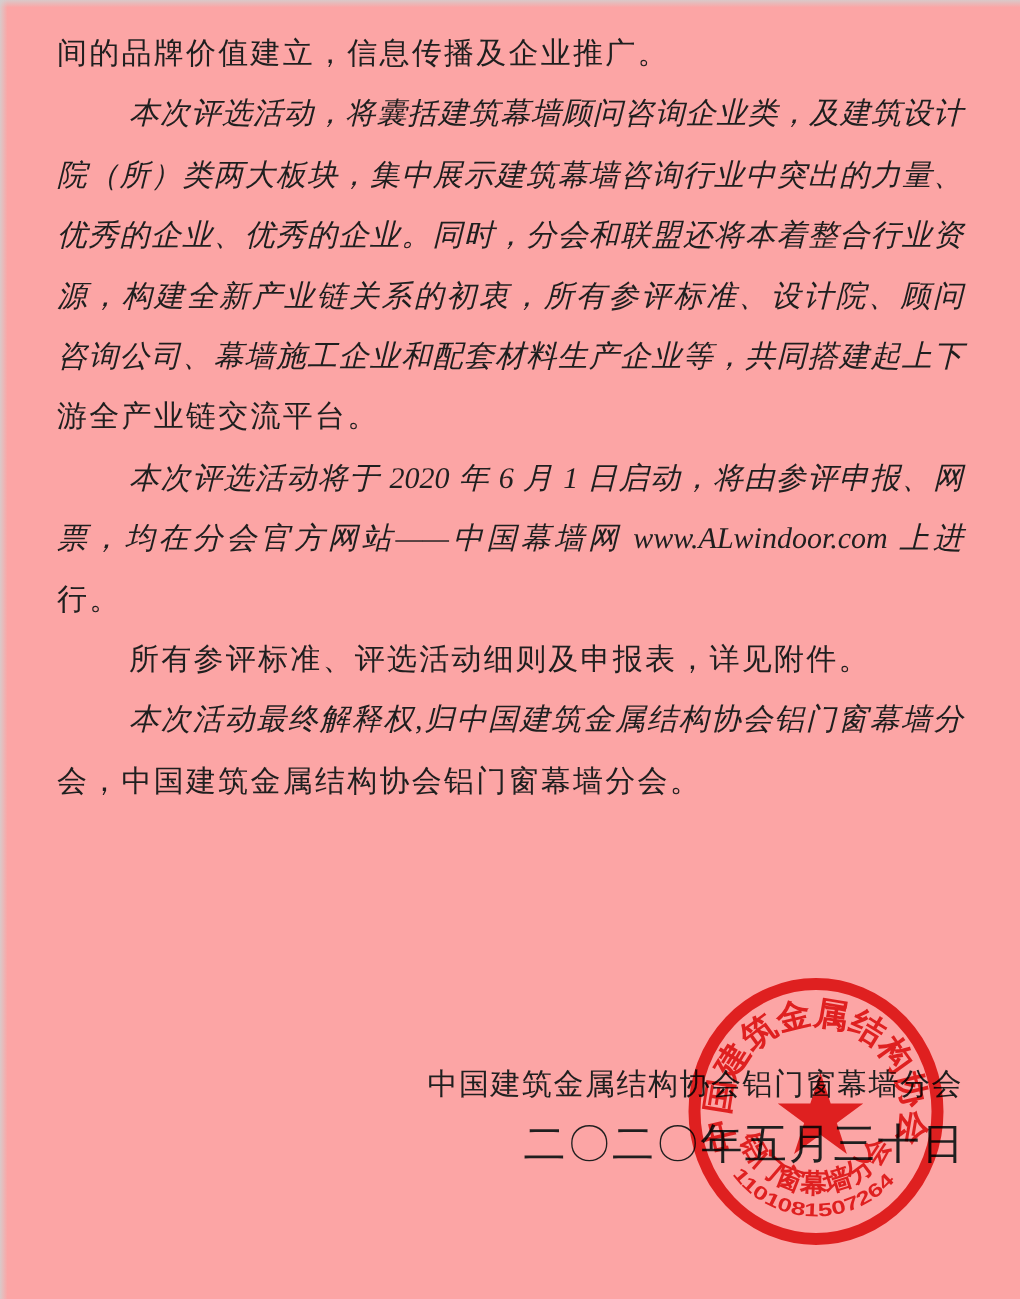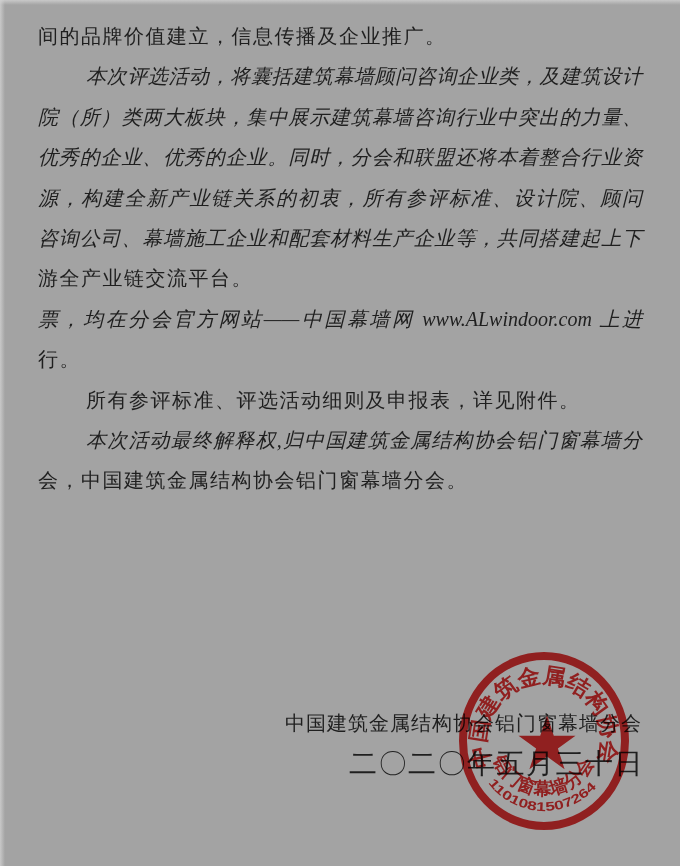--- a/index.html
+++ b/index.html
@@ -5,21 +5,21 @@
   html, body { margin: 0; padding: 0; }
   body {
     width: 680px; height: 866px;
     background: #ffffff;
     position: relative;
     overflow: hidden;
     font-family: "Liberation Serif", "DejaVu Serif", serif;
   }
   .page {
     position: absolute; inset: 0;
-    background: #a3a3a3;
+    background: #fca5a5;
   }
   .edge-top {
     position: absolute; left: 0; top: 0; width: 680px; height: 5px;
     background: linear-gradient(#d2d2d2, rgba(255,255,255,0));
     opacity: .8;
   }
   .edge-left {
     position: absolute; left: 0; top: 0; width: 5px; height: 866px;
     background: linear-gradient(90deg, #d2d2d2, rgba(255,255,255,0));
     opacity: .8;
@@ -85,20 +85,21 @@
   <div class="edge-left"></div>
 
   <div class="body-text" id="body-lines">
       <div class="line">间的品牌价值建立，信息传播及企业推广。</div>
       <div class="line indent fill">本次评选活动，将囊括建筑幕墙顾问咨询企业类，及建筑设计</div>
       <div class="line fill">院（所）类两大板块，集中展示建筑幕墙咨询行业中突出的力量、</div>
       <div class="line fill">优秀的企业、优秀的企业。同时，分会和联盟还将本着整合行业资</div>
       <div class="line fill">源，构建全新产业链关系的初衷，所有参评标准、设计院、顾问</div>
       <div class="line fill">咨询公司、幕墙施工企业和配套材料生产企业等，共同搭建起上下</div>
       <div class="line">游全产业链交流平台。</div>
+      <div class="line indent fill">本次评选活动将于 2020 年 6 月 1 日启动，将由参评申报、网</div>
       <div class="line fill">票，均在分会官方网站——中国幕墙网 www.ALwindoor.com 上进</div>
       <div class="line">行。</div>
       <div class="line indent">所有参评标准、评选活动细则及申报表，详见附件。</div>
       <div class="line indent fill">本次活动最终解释权,归中国建筑金属结构协会铝门窗幕墙分</div>
       <div class="line">会，中国建筑金属结构协会铝门窗幕墙分会。</div>
     </div>
 
   <div class="sig-org">中国建筑金属结构协会铝门窗幕墙分会</div>
 
   <div class="sig-date">二〇二〇年五月三十日</div>

